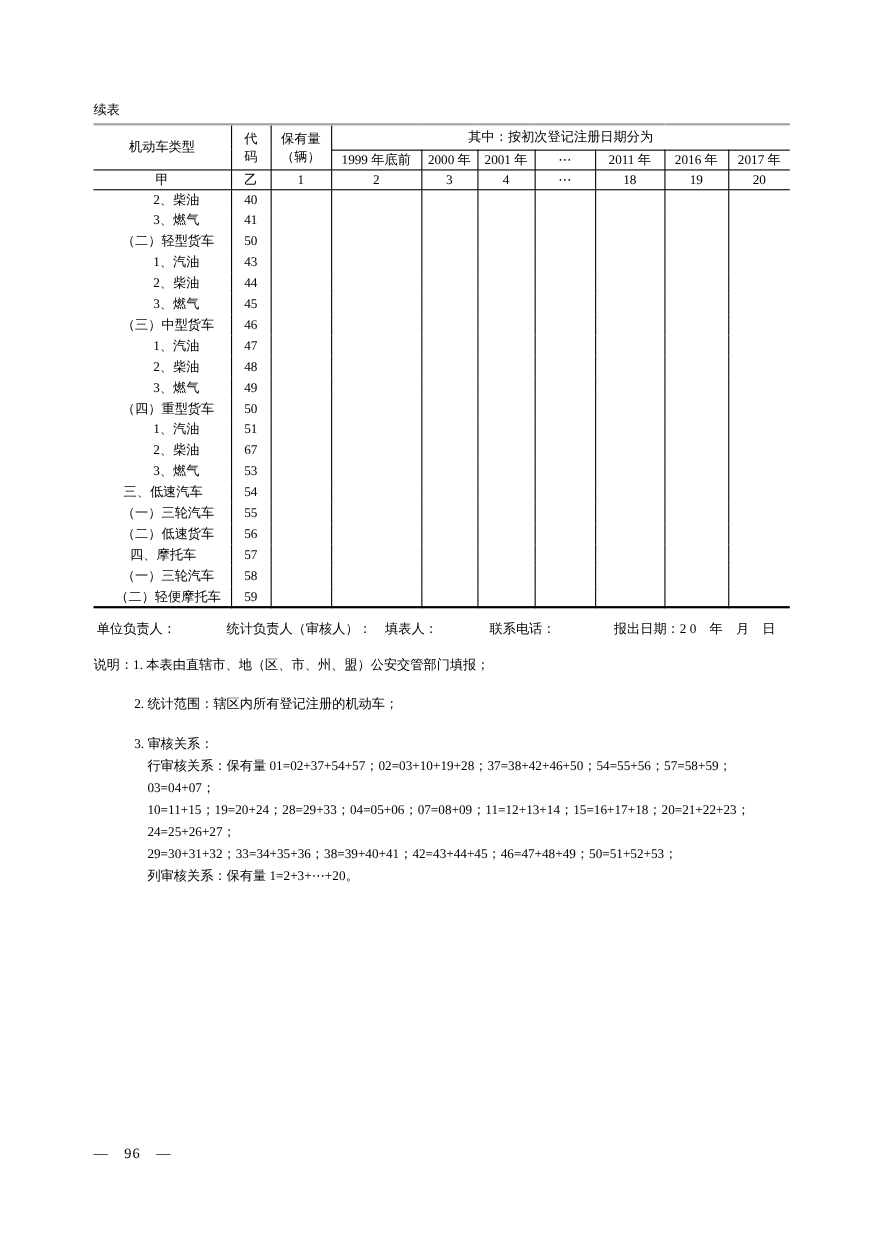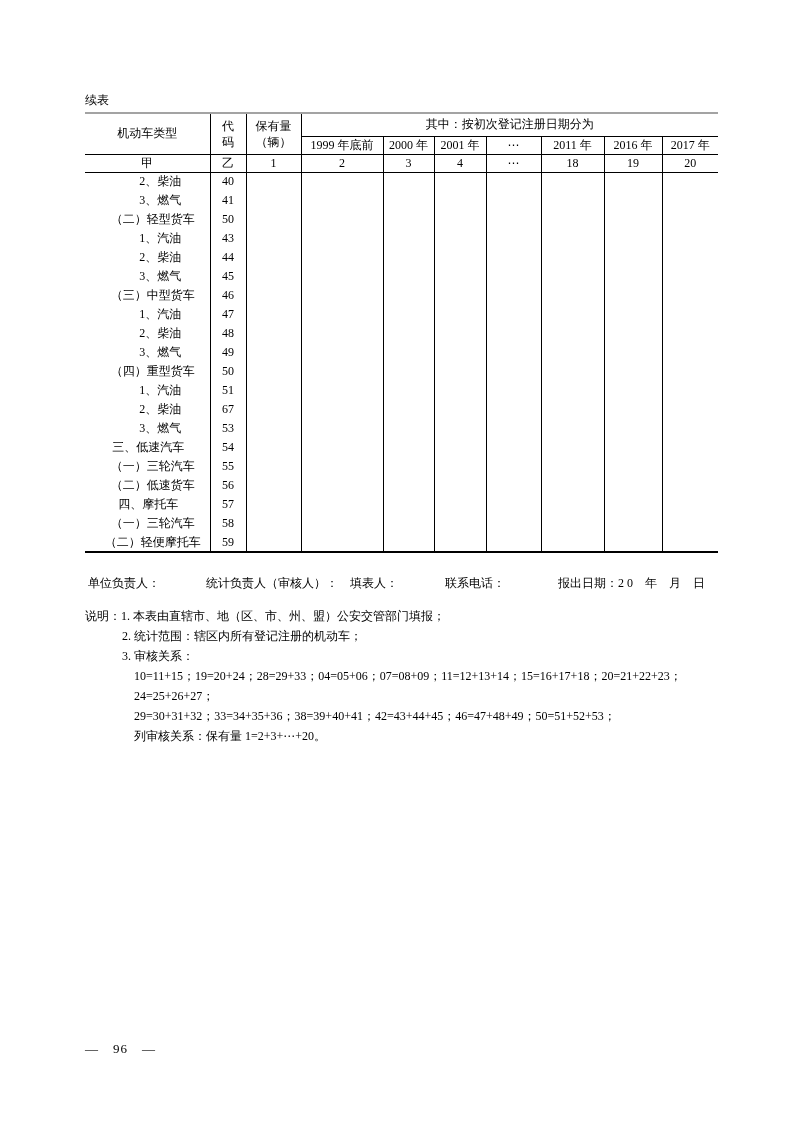--- a/index.html
+++ b/index.html
@@ -28,31 +28,31 @@
   tr.hrow1 th { height:23px; }
   tr.hrow2 th { height:17px; }
   tr.refrow th { height:18px; border-bottom:1px solid #000; }
   .pre { white-space:pre-line !important; line-height:16px; }
   tbody td { height:19px; }
   td.type-cell { text-align:left; }
   td.type-cell.indent-0 { padding-left:2px; }
   td.type-cell.indent-1 { padding-left:11px; }
   td.type-cell.indent-2 { padding-left:26px; }
 
-  .sig-row { position:relative; height:20px; margin-top:18px; font-size:12px; }
+  .sig-row { position:relative; height:20px; margin-top:6px; font-size:12px; }
   .sig-row span { position:absolute; top:4px; white-space:pre; }
   .sig-unit   { left:3px; }
   .sig-stats  { left:121px;text-align:right; }
   .sig-filler { left:265px; }
   .sig-phone  { left:360px; }
   .sig-date   { left:473px; }
 
   .notes { margin-top:15px; font-size:12px; line-height:20px;font-family:Liberation Serif, serif; }
   .notes .nline { white-space:pre-wrap; }
-  .notes .lvl1 { margin-left:37px; }
+  .notes .lvl1 { margin-left:37px;margin-top:16px; }
   .notes .lvl2 { margin-left:49px; }
 
   .page-num { position:absolute; left:85px; top:1040px; font-size:13px; letter-spacing:1px; white-space:pre; }
 </style>
 </head>
 <body>
 
 <div class="content">
 
   <div class="continued">续表</div>
@@ -350,20 +350,21 @@
     <span class="sig-stats">统计负责人（审核人）：</span>
     <span class="sig-filler">填表人：</span>
     <span class="sig-phone">联系电话：</span>
     <span class="sig-date">报出日期：2 0　年　月　日</span>
   </div>
 
   <div class="notes">
     <div class="nline"><span>说明：</span><span>1. 本表由直辖市、地（区、市、州、盟）公安交管部门填报；</span></div>
     <div class="nline lvl1">2. 统计范围：辖区内所有登记注册的机动车；</div>
     <div class="nline lvl1">3. 审核关系：</div>
+    <div class="nline lvl2">行审核关系：保有量 01=02+37+54+57；02=03+10+19+28；37=38+42+46+50；54=55+56；57=58+59；03=04+07；</div>
     <div class="nline lvl2">10=11+15；19=20+24；28=29+33；04=05+06；07=08+09；11=12+13+14；15=16+17+18；20=21+22+23；24=25+26+27；</div>
     <div class="nline lvl2">29=30+31+32；33=34+35+36；38=39+40+41；42=43+44+45；46=47+48+49；50=51+52+53；</div>
     <div class="nline lvl2">列审核关系：保有量 1=2+3+⋯+20。</div>
   </div>
 
 </div>
 
 <div class="page-num">—　96　—</div>
 
 </body></html>

